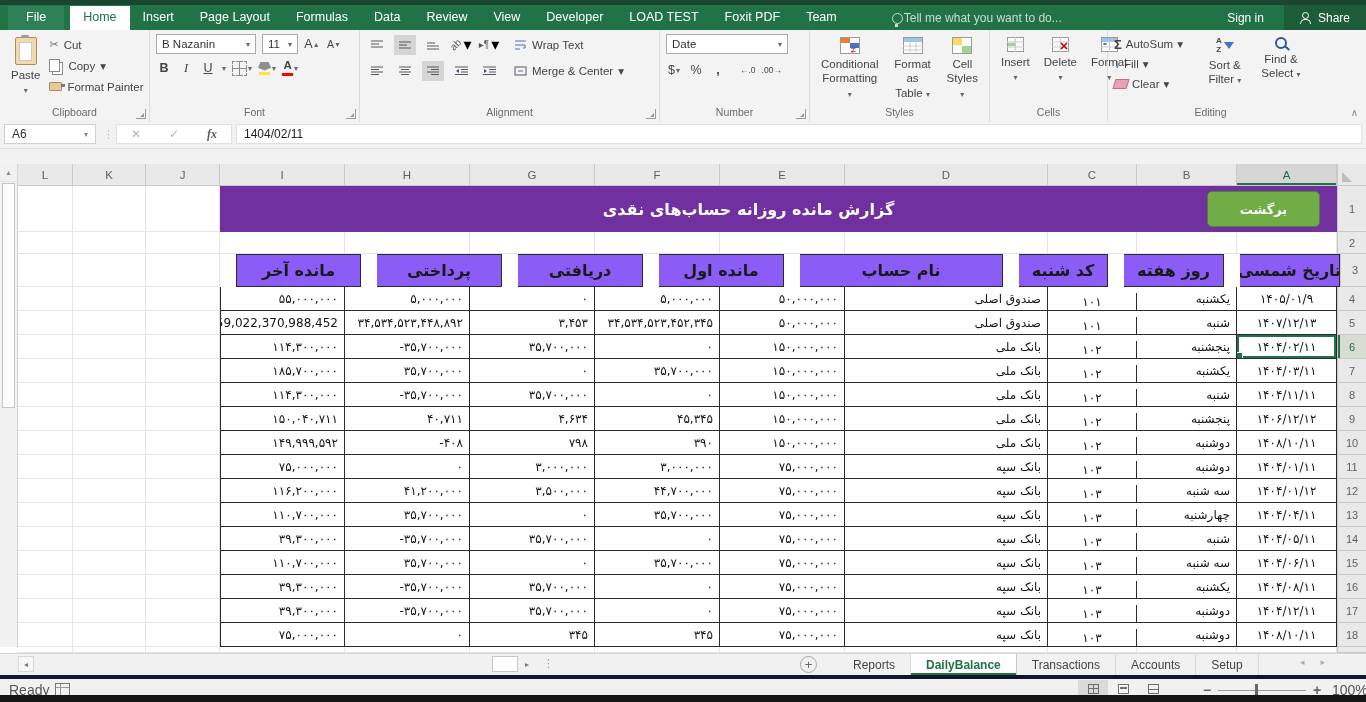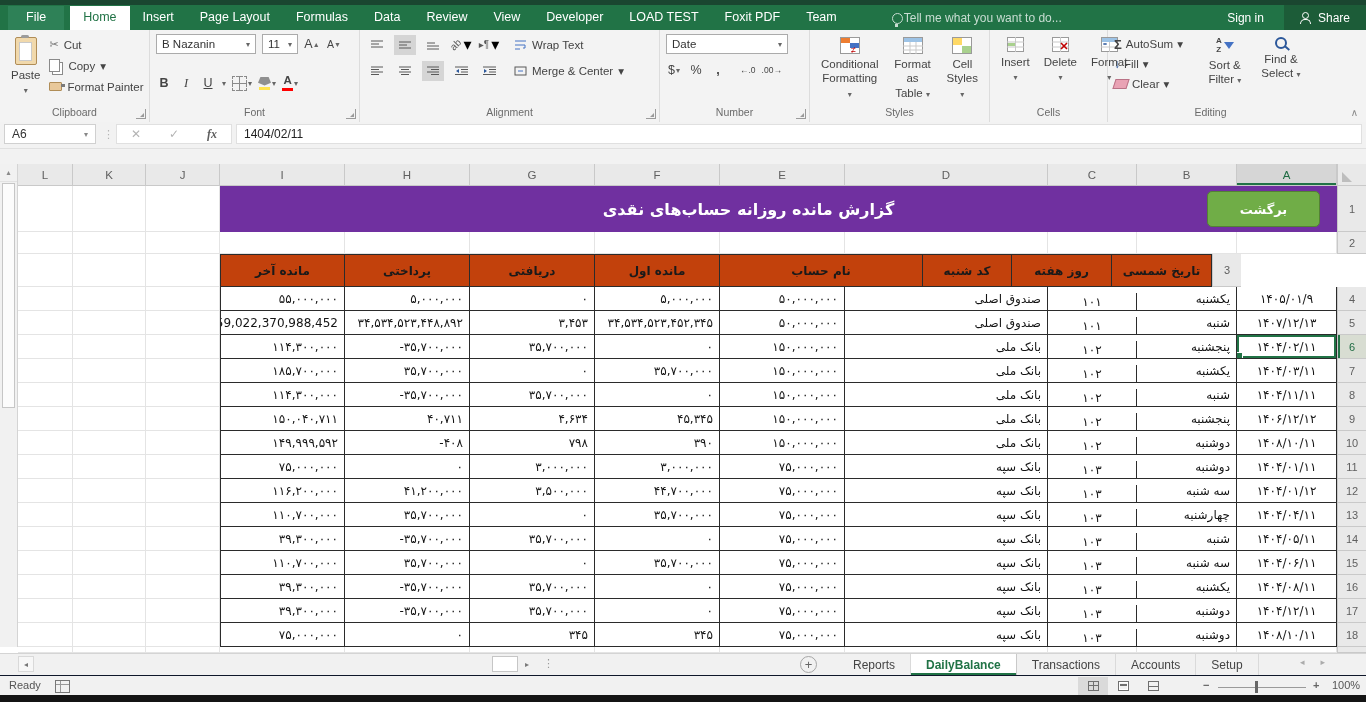--- a/index.html
+++ b/index.html
@@ -79,21 +79,21 @@
   .chc{width:29px;height:22px;background:#e9e9e9;border-bottom:1px solid #c9c9c9;border-left:1px solid #c9c9c9;position:relative;box-sizing:border-box;}
   .chc::after{content:'';position:absolute;left:4px;bottom:3px;border-bottom:10px solid #bdbdbd;border-right:10px solid transparent;}
   .vscroll{position:absolute;left:0;top:164px;width:18px;height:483px;background:#f1f1f1;border-right:1px solid #d4d4d4;box-sizing:border-box;}
   .vup{height:17px;display:flex;align-items:center;justify-content:center;color:#8a8a8a;font-size:8px;border-bottom:1px solid #e2e2e2;}
   .vthumb{position:absolute;left:2px;top:19px;width:13px;height:225px;background:#fcfcfc;border:1px solid #c6c6c6;box-sizing:border-box;}
   .rows{position:absolute;top:186px;left:18px;}
   .grow{display:flex;}
   .gcell{background:#fff;border-right:1px solid #e4e4e4;border-bottom:1px solid #e4e4e4;box-sizing:border-box;}
   .tc{background:#fff;border-right:1px solid #2b2b2b;border-bottom:1px solid #2b2b2b;display:flex;align-items:center;font-size:12px;color:#141414;box-sizing:border-box;font-family:"DejaVu Sans",sans-serif;overflow:hidden;white-space:nowrap;}
   .tc.first{border-left:1px solid #2b2b2b;}
-  .grow.r3 .tc{border-top:1px solid #2b2b2b;background:#c2410c;font-weight:bold;justify-content:center;font-size:12px;color:#1a1a1a;direction:rtl;}
+  .grow.r3 .tc{border-top:1px solid #2b2b2b;background:#8b5cf6;font-weight:bold;justify-content:center;font-size:16px;color:#1a1a1a;direction:rtl;margin-left:16px;}
   .tc.num{direction:ltr;justify-content:flex-end;padding:0 6px;}
   .tc.txt{direction:rtl;justify-content:flex-start;padding:0 6px;}
   .tc.code{direction:rtl;justify-content:center;margin-top:6px;}
   .tc.date{direction:ltr;justify-content:center;}
   .tc.selcell{box-shadow:inset 0 0 0 2px #217346;position:relative;z-index:2;}
   .tc.selcell::after{content:'';position:absolute;left:-1px;bottom:-1px;width:5px;height:5px;background:#217346;border:1px solid #fff;}
   .rowhdr{width:29px;background:#e9e9e9;border-bottom:1px solid #c9c9c9;border-left:1px solid #c9c9c9;display:flex;align-items:center;justify-content:center;font-size:11px;color:#5f5f5f;box-sizing:border-box;}
   .rowhdr.sel{background:#d8ddd2;box-shadow:inset 2px 0 0 #217346;color:#1e6b42;}
   .titleband{width:1117px;background:#7030a0;position:relative;display:flex;align-items:center;justify-content:center;box-sizing:border-box;}
   .sheettitle{color:#fff;font-weight:bold;font-size:16px;direction:rtl;font-family:"DejaVu Sans",sans-serif;margin-right:60px;}
@@ -103,21 +103,21 @@
   .hsl{position:absolute;left:18px;top:2px;width:16px;height:16px;background:#f7f7f7;border:1px solid #d9d9d9;display:flex;align-items:center;justify-content:center;color:#777;font-size:8px;box-sizing:border-box;}
   .hthumb{position:absolute;left:492px;top:2px;width:26px;height:16px;background:#fff;border:1px solid #c6c6c6;box-sizing:border-box;}
   .hsr{position:absolute;left:519px;top:2px;width:16px;height:16px;display:flex;align-items:center;justify-content:center;color:#777;font-size:8px;}
   .hdots{position:absolute;left:543px;top:3px;color:#9a9a9a;font-size:11px;}
   .addsheet{position:absolute;left:800px;top:2px;width:17px;height:17px;border:1px solid #a6a6a6;border-radius:50%;color:#666;display:flex;align-items:center;justify-content:center;font-size:13px;line-height:1;box-sizing:border-box;}
   .stabs{position:absolute;left:838px;top:0;height:21px;display:flex;}
   .stab{padding:0 15px;display:flex;align-items:center;color:#444;border-right:1px solid #dadada;white-space:nowrap;}
   .stab.active{background:#fff;color:#217346;font-weight:bold;box-shadow:inset 0 -2px 0 #217346;border-right:1px solid #c9c9c9;}
   .tnav{position:absolute;left:1300px;top:3px;display:flex;gap:16px;color:#ababab;font-size:9px;}
   
-  .status{position:absolute;left:0;right:0;top:675px;height:20px;background:#f1f1f1;border-top:1px solid #0f172a;font-size:11px;color:#555;box-sizing:border-box;}
+  .status{position:absolute;left:0;right:0;top:675px;height:20px;background:#f1f1f1;border-top:4px solid #0f172a;font-size:14px;color:#555;box-sizing:border-box;}
   .ready{position:absolute;left:9px;top:3px;}
   .macroicon{position:absolute;left:55px;top:4px;width:13px;height:11px;border:1px solid #777;background:
      linear-gradient(to right,transparent 4px,#999 4px,#999 5px,transparent 5px),
      linear-gradient(to bottom,transparent 3px,#999 3px,#999 4px,transparent 4px);}
   .views{position:absolute;left:1078px;top:1px;display:flex;height:18px;}
   .vw{width:30px;display:flex;align-items:center;justify-content:center;}
   .vw.active{background:#dadada;}
   .vwicon{width:11px;height:10px;border:1px solid #6f6f6f;box-sizing:border-box;}
   .vwicon.grid{background:linear-gradient(to right,transparent 4px,#6f6f6f 4px,#6f6f6f 5px,transparent 5px),linear-gradient(to bottom,transparent 3px,#6f6f6f 3px,#6f6f6f 4px,transparent 4px);}
   .vwicon.page{background:linear-gradient(to bottom,#6f6f6f 2px,transparent 2px);background-position:0 2px;background-repeat:no-repeat;box-shadow:inset 0 0 0 1px #fff;}
@@ -185,21 +185,21 @@
               <span class="fpic"></span>
               <span>Format Painter</span>
             </div>
         </div>
       </div>
       <div class="rglabel">Clipboard</div>
       <div class="dlg"></div>
     </div>
 
     <div class="rgroup" style="width:210px">
-      <div class="rgc" style="flex-direction:column;gap:19px">
+      <div class="rgc" style="flex-direction:column;gap:4px">
         <div class="frow">
           <div class="combo" style="width:100px">
               <span>B Nazanin</span>
               <span class="dd">▾</span>
             </div>
           <div class="combo" style="width:36px">
               <span>11</span>
               <span class="dd">▾</span>
             </div>
           <span class="fbtn">

